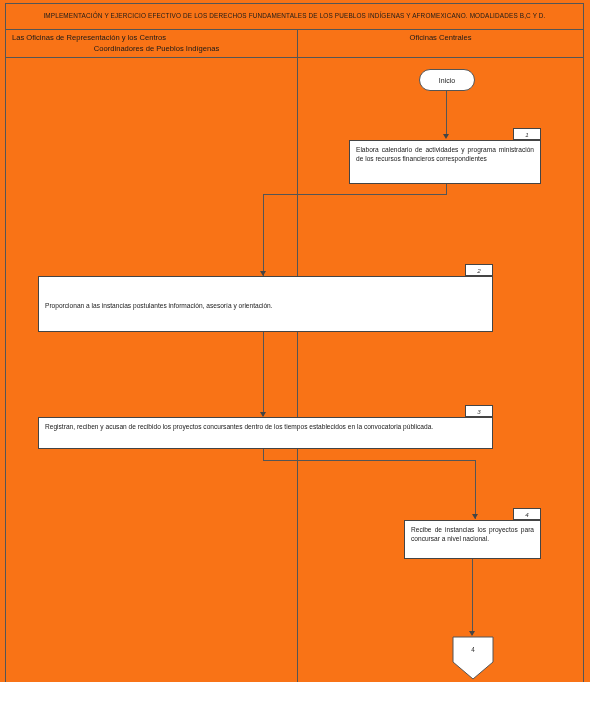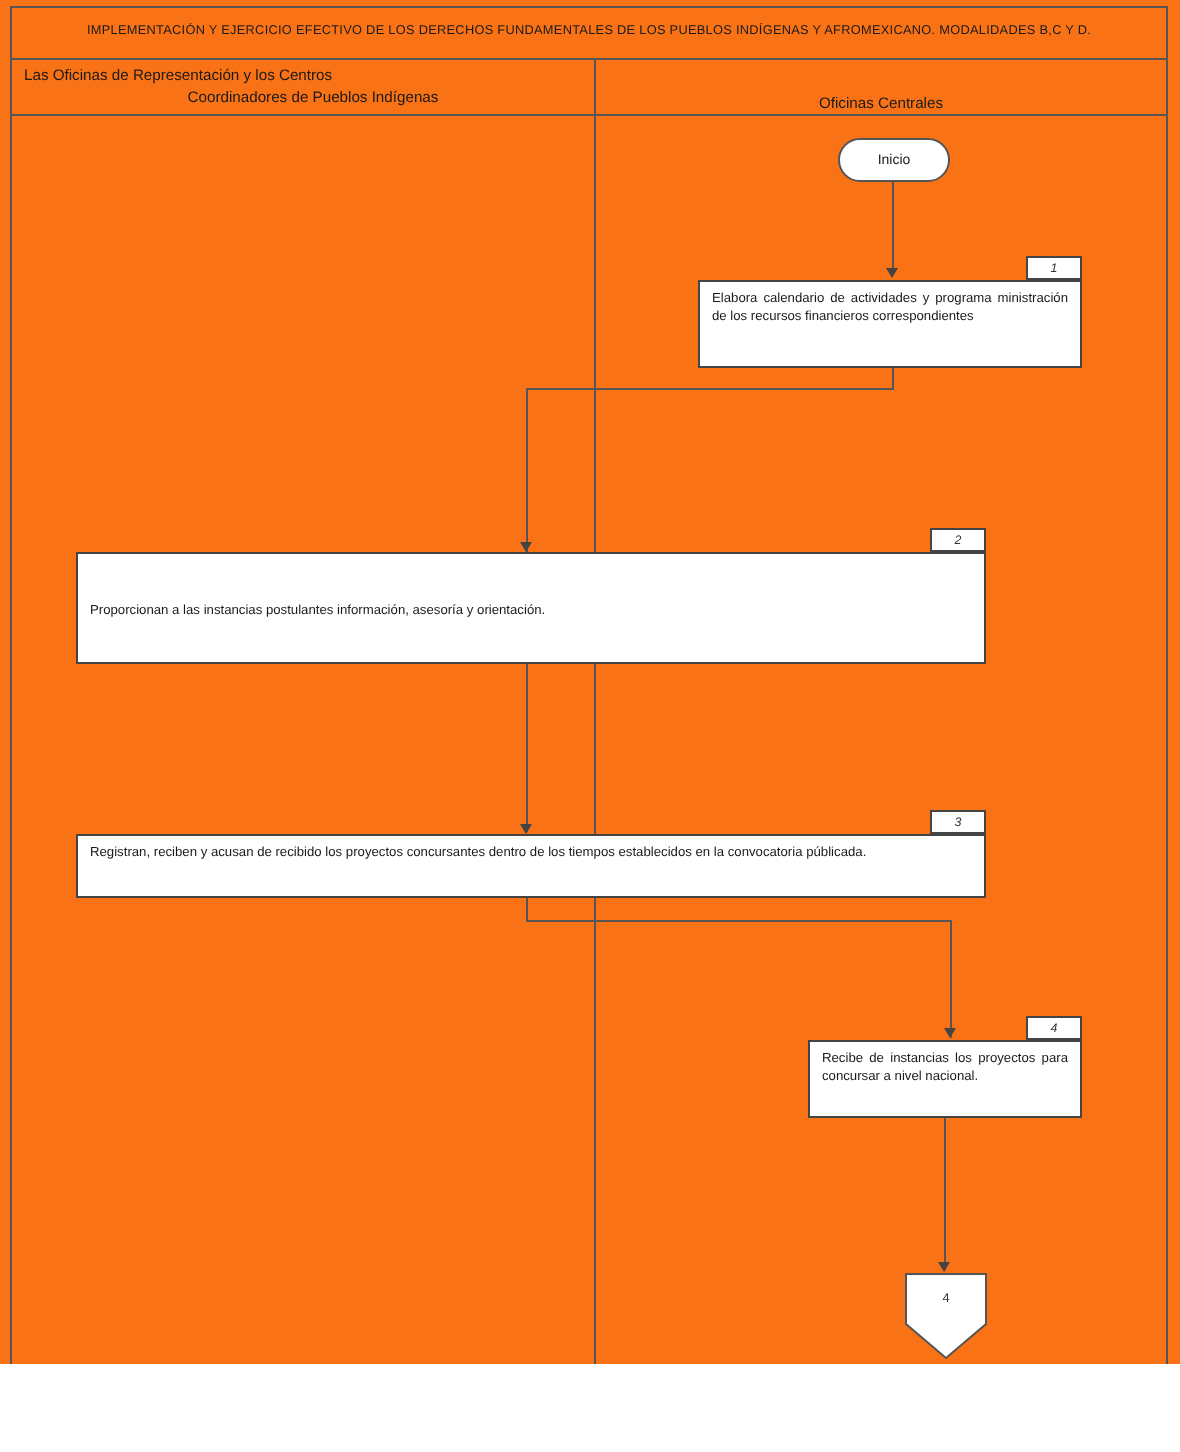--- a/index.html
+++ b/index.html
@@ -73,21 +73,21 @@
     border-right: 1px solid #555;
     padding: 3px 0 0 6px;
     font-size: 7.6px;
     line-height: 10.5px;
   }
   .lane-head-left .ln2 { padding-left: 4px; text-align: center; }
   .lane-head-right {
     flex: 1;
     box-sizing: border-box;
     display: flex;
-    align-items: flex-end;
+    align-items: flex-start;
     justify-content: center;
     padding-top: 3px;
     font-size: 7.6px;
     line-height: 10.5px;
   }
 
   
   .lane-divider {
     position: absolute;
     left: 297px;

